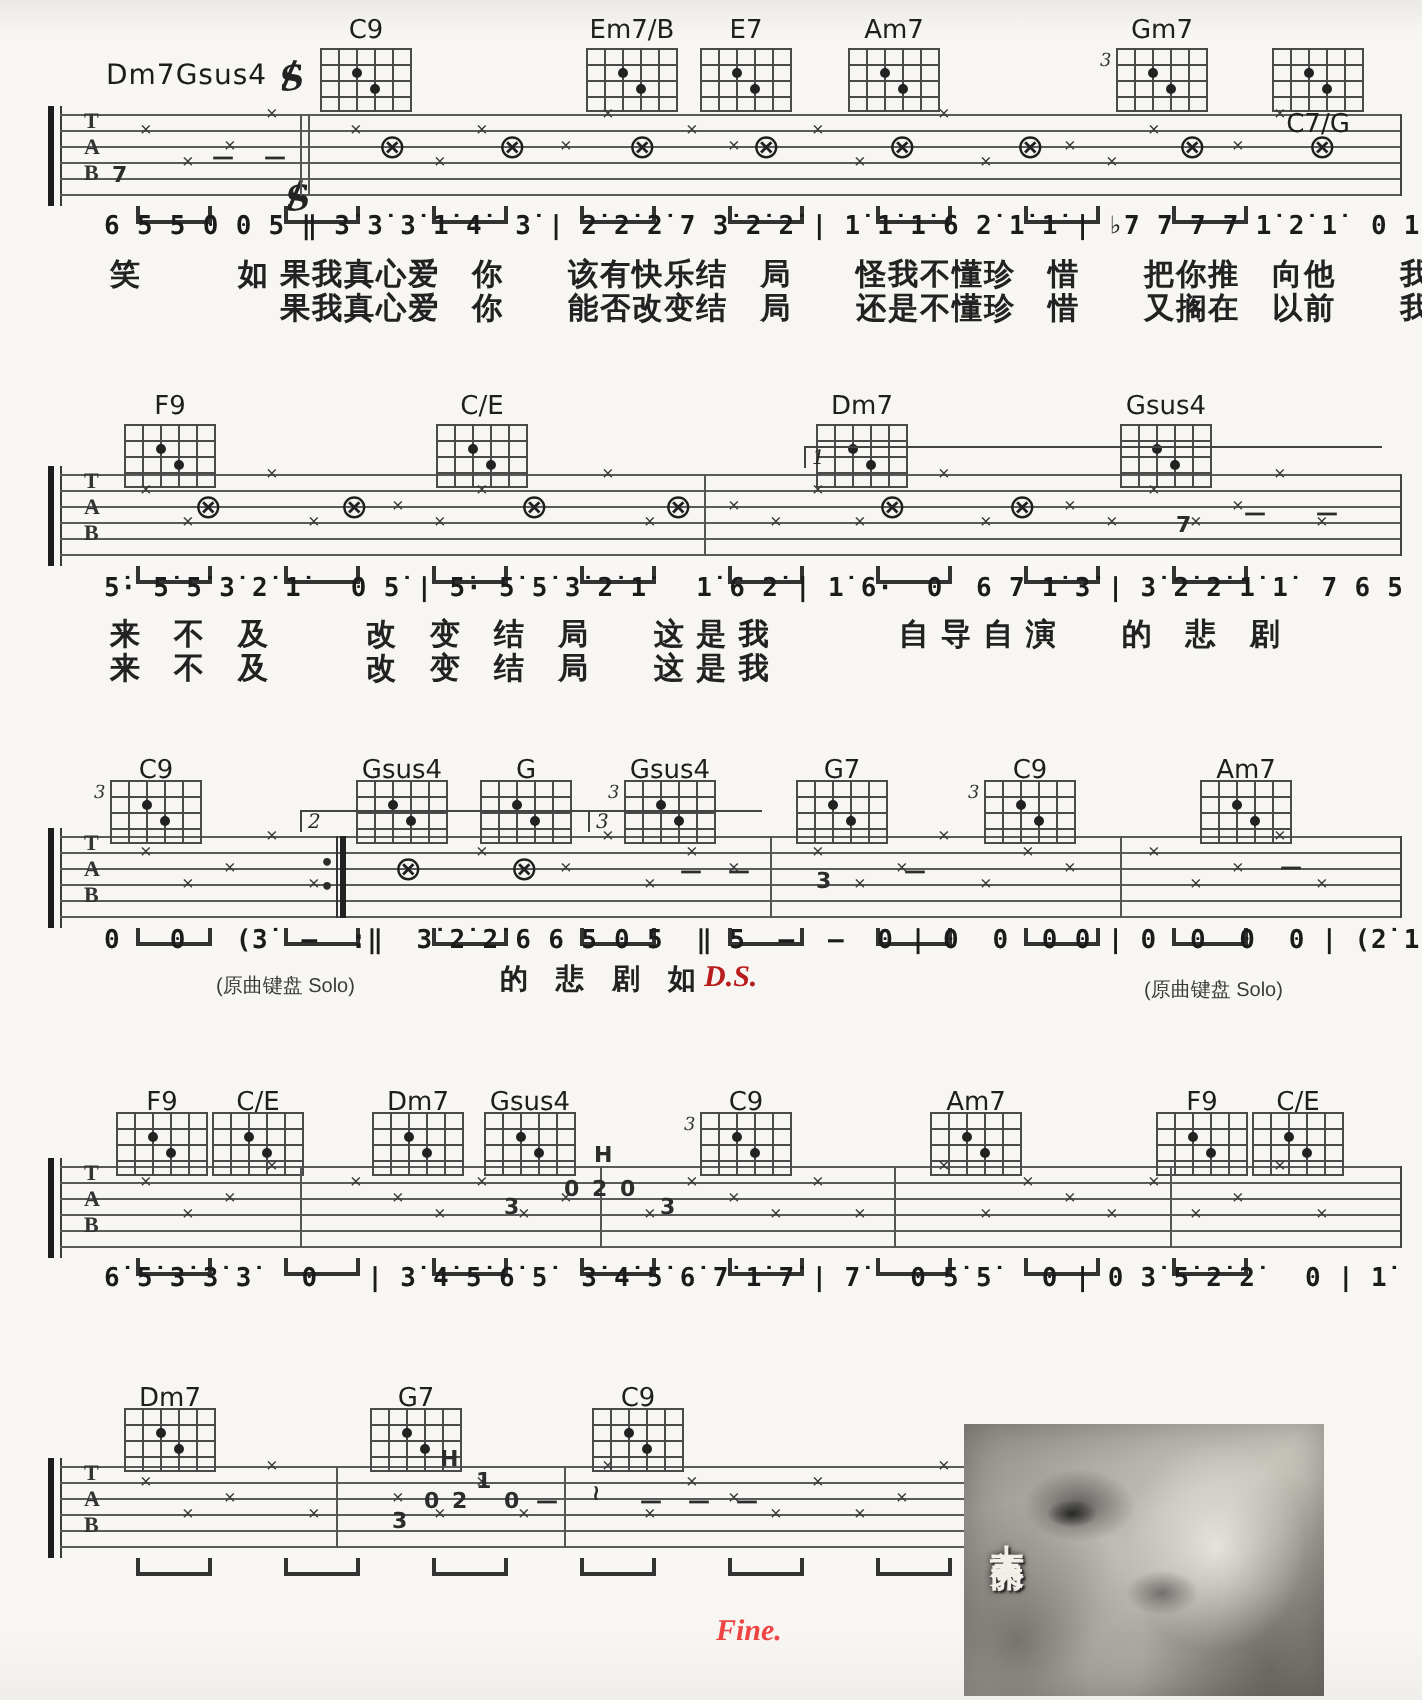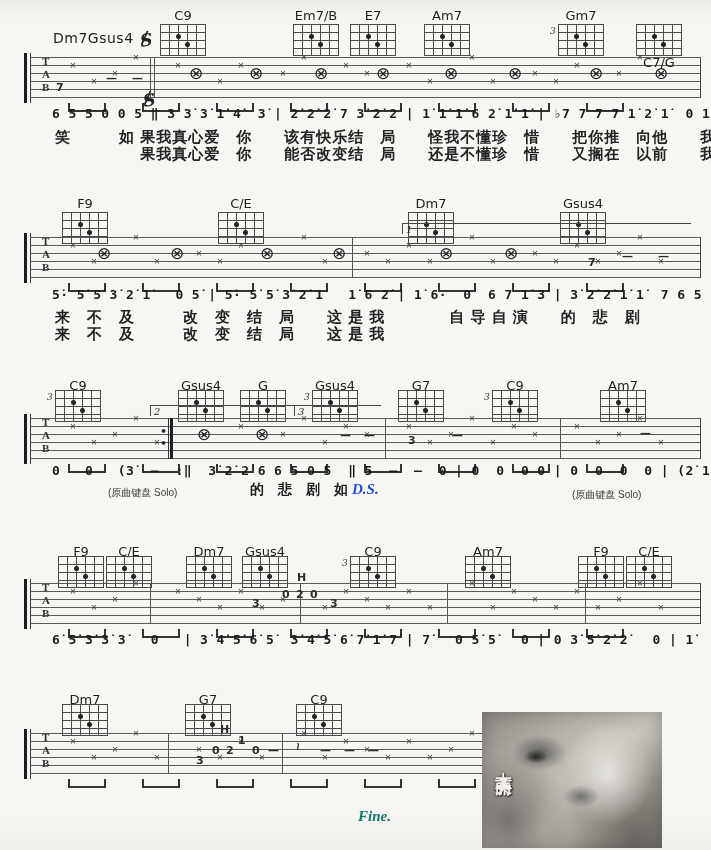--- a/index.html
+++ b/index.html
@@ -37,25 +37,25 @@
   
   .volta{position:absolute;height:10px;border-top:1px solid #444;border-left:1px solid #444;}
   .volta span{position:absolute;left:3px;top:0;font:italic 10px "DejaVu Serif",serif;}
   
   .numbers{position:absolute;white-space:pre;font:bold 13px "DejaVu Sans Mono","Liberation Mono",monospace;
     color:#1b1b1b;letter-spacing:.4px;}
   .lyrics{position:absolute;white-space:pre;font:bold 15px "Liberation Sans","DejaVu Sans",sans-serif;
     color:#222;letter-spacing:1px;}
   .ann-small{position:absolute;white-space:pre;font:10px "Liberation Sans","DejaVu Sans",sans-serif;color:#3a3a3a;}
   .ann-lyric{position:absolute;white-space:pre;font:bold 14px "Liberation Sans","DejaVu Sans",sans-serif;color:#222;}
-  .ann-ds{position:absolute;font:bold italic 15px "Liberation Serif","DejaVu Serif",serif;color:#1d4ed8;}
+  .ann-ds{position:absolute;font:bold italic 15px "Liberation Serif","DejaVu Serif",serif;color:#b91c1c;}
   .segno{position:absolute;font:bold italic 17px "DejaVu Serif",serif;color:#222;transform:rotate(-8deg);}
   .segno i{position:absolute;left:2px;top:-3px;font-style:normal;transform:rotate(14deg);}
   .titlelabel{position:absolute;font:14px "DejaVu Sans",sans-serif;color:#1c1c1c;letter-spacing:.5px;}
-  .fine{position:absolute;font:bold italic 15px "Liberation Serif","DejaVu Serif",serif;color:#0f766e;}
+  .fine{position:absolute;font:bold italic 15px "Liberation Serif","DejaVu Serif",serif;color:#ef4444;}
   
   .photo{position:absolute;left:482px;top:712px;width:180px;height:136px;
     background:
       radial-gradient(40px 26px at 32% 30%,rgba(30,30,30,.55),rgba(30,30,30,0) 70%),
       radial-gradient(18px 10px at 30% 33%,rgba(10,10,10,.8),rgba(10,10,10,0) 70%),
       radial-gradient(26px 16px at 55% 62%,rgba(40,40,40,.5),rgba(40,40,40,0) 70%),
       radial-gradient(60px 70px at 70% 45%,rgba(235,233,228,.9),rgba(200,198,192,0) 75%),
       radial-gradient(90px 100px at 15% 80%,rgba(60,58,55,.55),rgba(60,58,55,0) 70%),
       radial-gradient(120px 130px at 85% 90%,rgba(70,68,64,.6),rgba(70,68,64,0) 75%),
       linear-gradient(135deg,#8f8c86 0%,#b8b5ae 35%,#c7c4bc 55%,#9a978f 100%);

